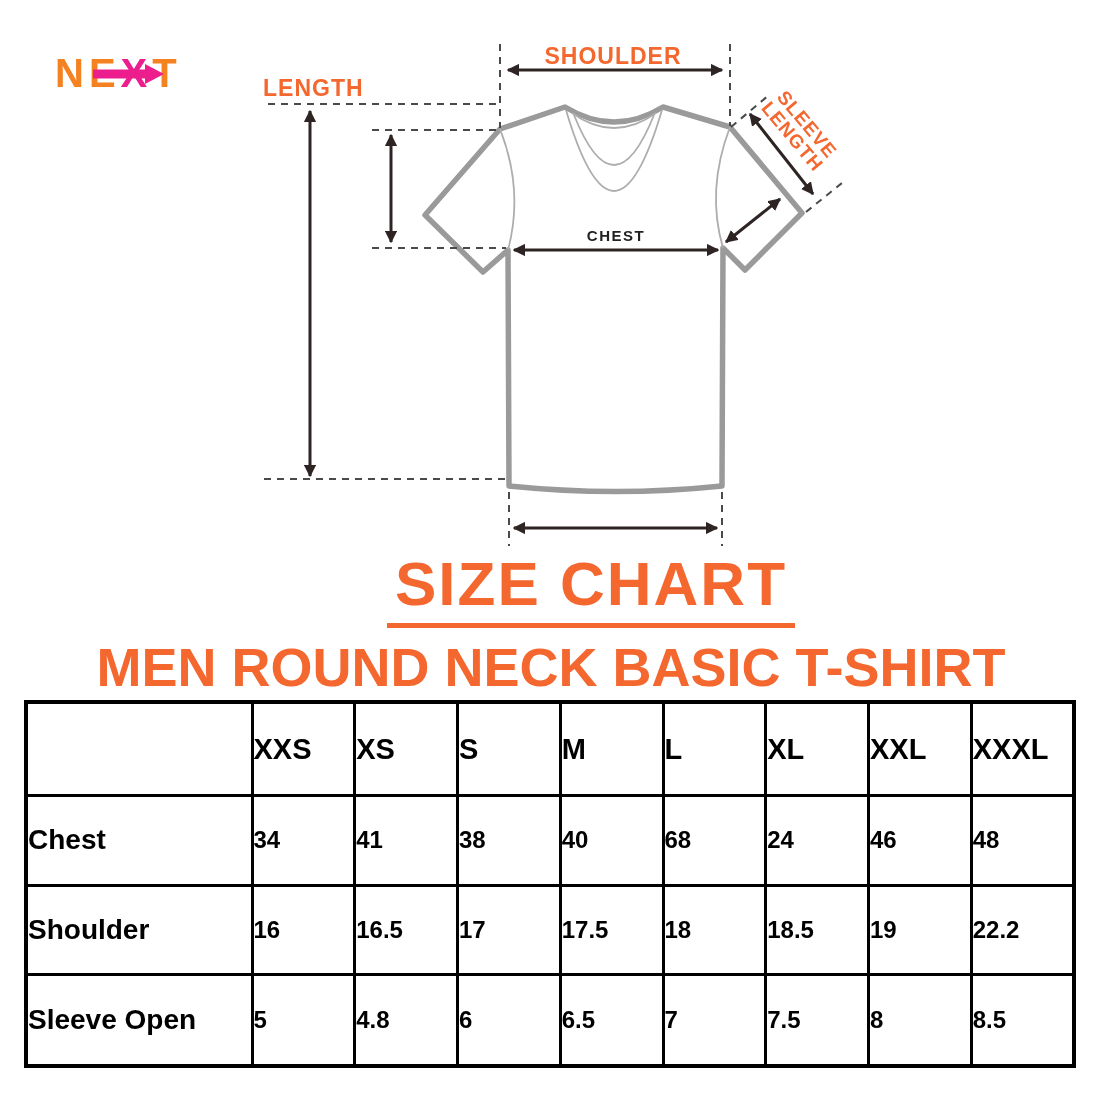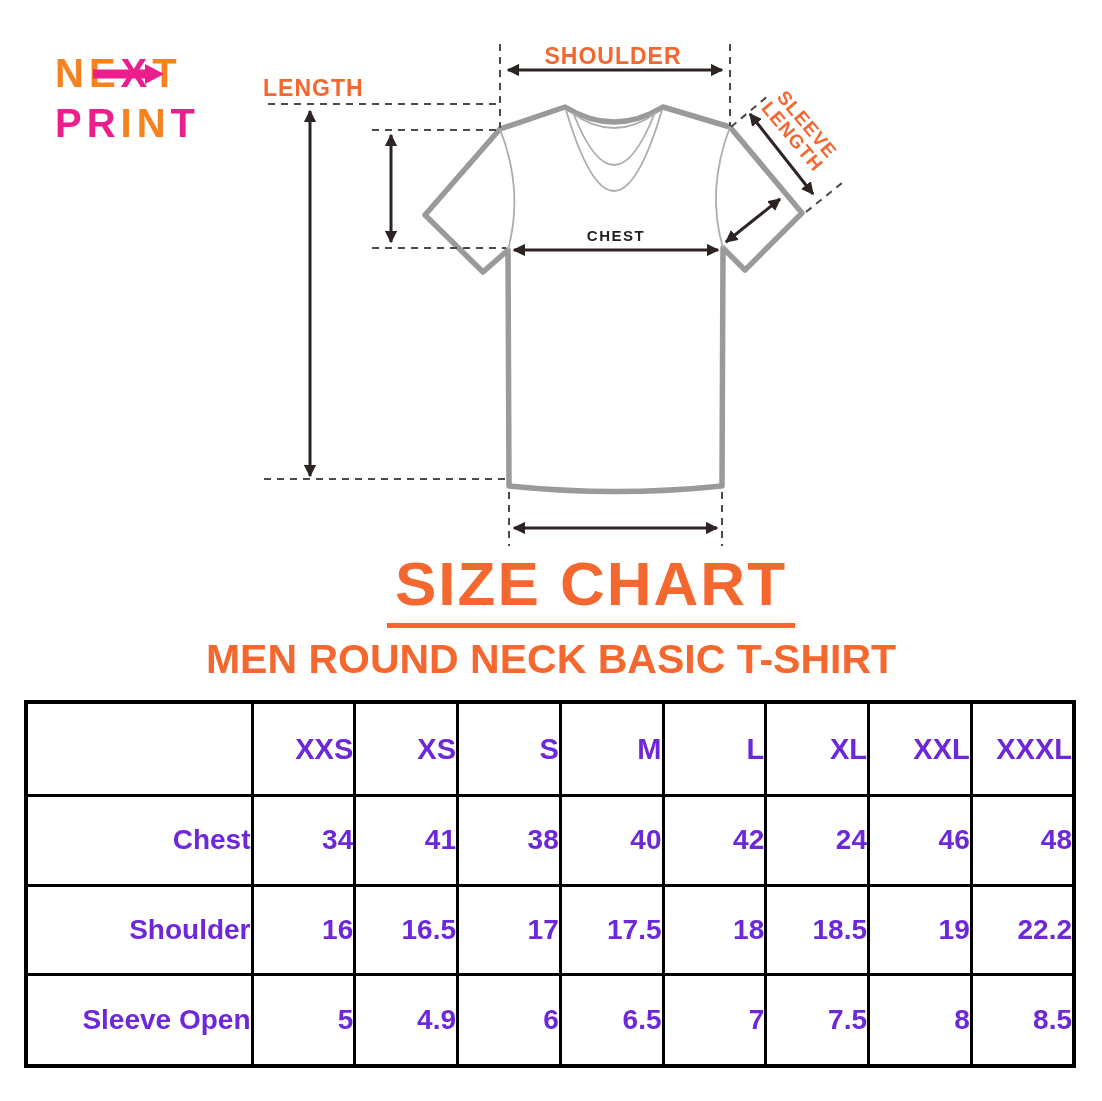--- a/index.html
+++ b/index.html
@@ -16,48 +16,45 @@
 
   
   .diagram{position:absolute;left:0;top:0;}
   .dlabel{font-family:"Liberation Sans",sans-serif;font-weight:bold;}
 
   
   .title-wrap{position:absolute;left:0;top:548px;width:1102px;text-align:center;padding-left:40px;}
   .title{display:inline-block;color:#F4672E;font-size:62px;font-weight:bold;
          letter-spacing:2px;border-bottom:5px solid #F4672E;padding:0 8px 4px 8px;}
   .subtitle-wrap{position:absolute;left:0;top:636px;width:1102px;text-align:center;}
-  .subtitle{color:#F4672E;font-size:41px;font-weight:bold;letter-spacing:0px;}
+  .subtitle{color:#F4672E;font-size:54px;font-weight:bold;letter-spacing:0px;}
 
   
   table.size{position:absolute;left:24px;top:700px;width:1052px;height:368px;
              border-collapse:collapse;table-layout:fixed;background:#fff;
              border:4px solid #000;}
   table.size col.labelcol{width:226px;}
-  table.size th,table.size td{border:3px solid #000;text-align:right;vertical-align:middle;
-             color:#6d28d9;padding:0;}
+  table.size th,table.size td{border:3px solid #000;text-align:left;vertical-align:middle;
+             color:#000000;padding:0;}
   table.size th{font-size:29px;font-weight:bold;}
   table.size th.rowlabel{font-size:28px;font-weight:bold;}
-  table.size td{font-size:28px;font-weight:bold;}
+  table.size td{font-size:24px;font-weight:bold;}
 </style>
 </head>
 <body>
 
 <div id="page">
 
   <div class="logo">
     <div class="row">
       <span class="c-or">N</span><span class="c-or">E</span><span class="c-pk">X</span><span class="c-or">T</span>
       <svg class="logo-arrow" width="72" height="24">
         <line x1="0" y1="12" x2="54" y2="12" stroke="#EC1E8E" stroke-width="9"></line>
         <polygon points="52,2 71,12 52,22" fill="#EC1E8E"></polygon>
       </svg>
-    </div>
-    <div class="row">
-      <span class="c-pk">P</span><span class="c-pk">R</span><span class="c-or">I</span><span class="c-or">N</span><span class="c-pk">T</span>
     </div>
   </div>
 
   <svg class="diagram" width="1102" height="556" viewBox="0 0 1102 556">
     <defs>
       <marker id="ah" viewBox="0 0 10 10" refX="9" refY="5" markerWidth="4.2" markerHeight="4.2" orient="auto-start-reverse">
         <path d="M0,0 L10,5 L0,10 Z" fill="#2E2424"></path>
       </marker>
     </defs>
 
@@ -134,40 +131,40 @@
           <th>XL</th>
           <th>XXL</th>
           <th>XXXL</th>
         </tr>
         <tr>
           <th class="rowlabel">Chest</th>
           <td>34</td>
           <td>41</td>
           <td>38</td>
           <td>40</td>
-          <td>42</td>
+          <td>68</td>
           <td>24</td>
           <td>46</td>
           <td>48</td>
         </tr>
         <tr>
           <th class="rowlabel">Shoulder</th>
           <td>16</td>
           <td>16.5</td>
           <td>17</td>
           <td>17.5</td>
           <td>18</td>
           <td>18.5</td>
           <td>19</td>
           <td>22.2</td>
         </tr>
         <tr>
           <th class="rowlabel">Sleeve Open</th>
           <td>5</td>
-          <td>4.9</td>
+          <td>4.8</td>
           <td>6</td>
           <td>6.5</td>
           <td>7</td>
           <td>7.5</td>
           <td>8</td>
           <td>8.5</td>
         </tr>
       </tbody>
   </table>
 

